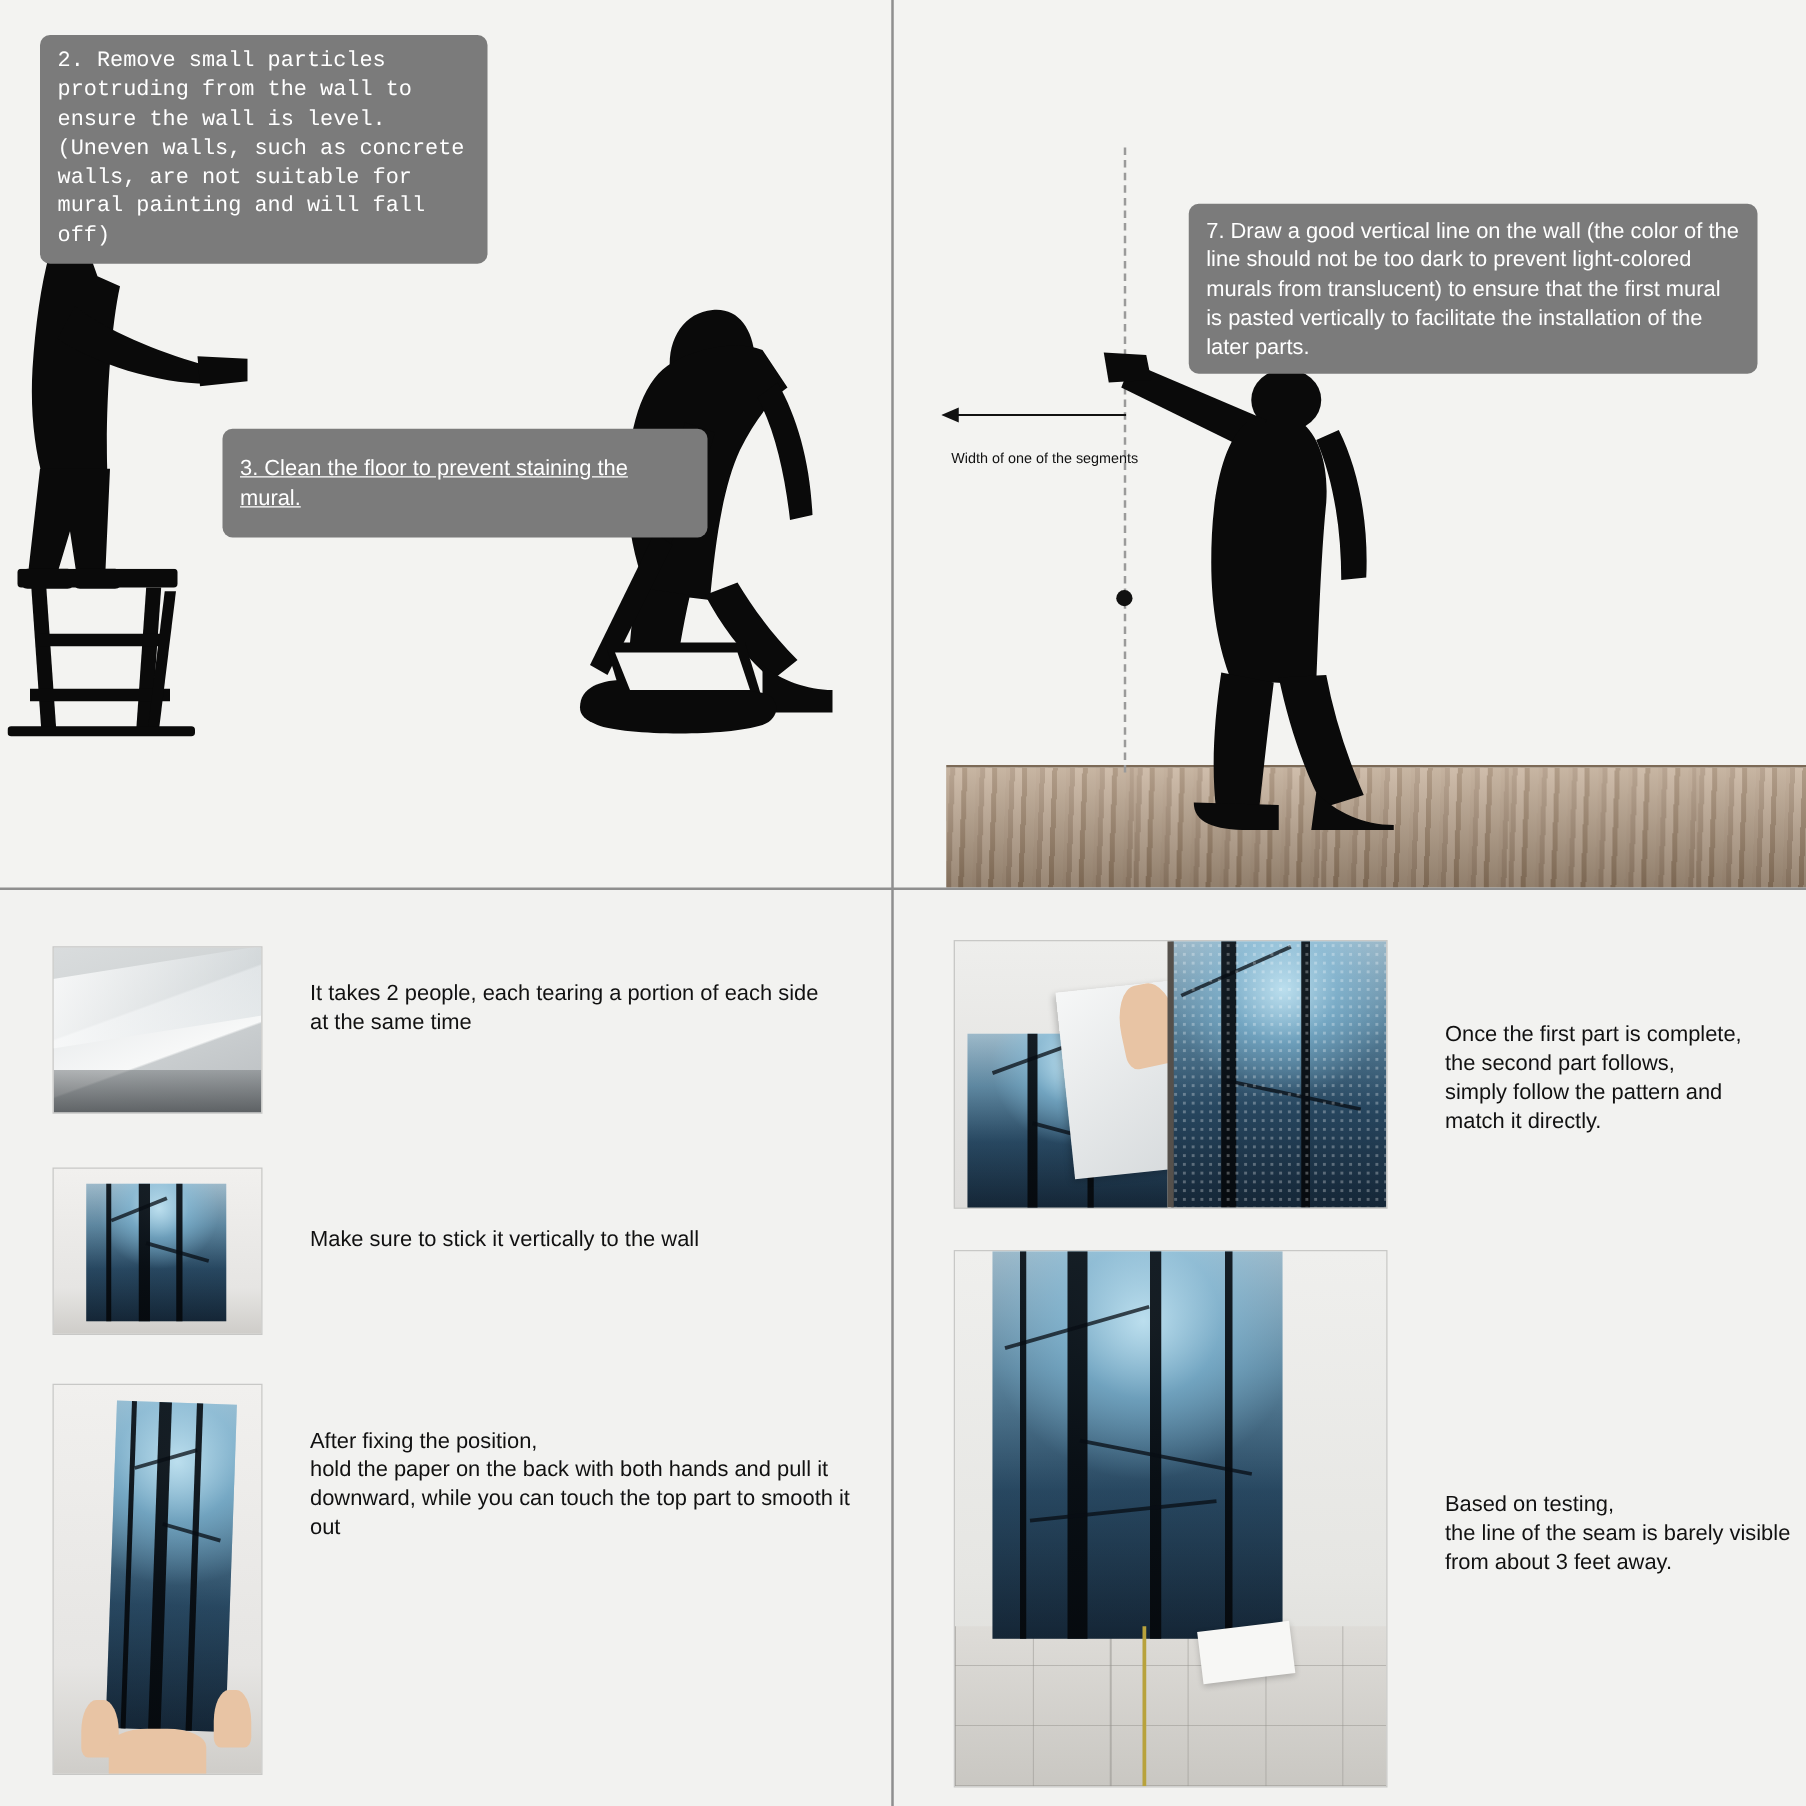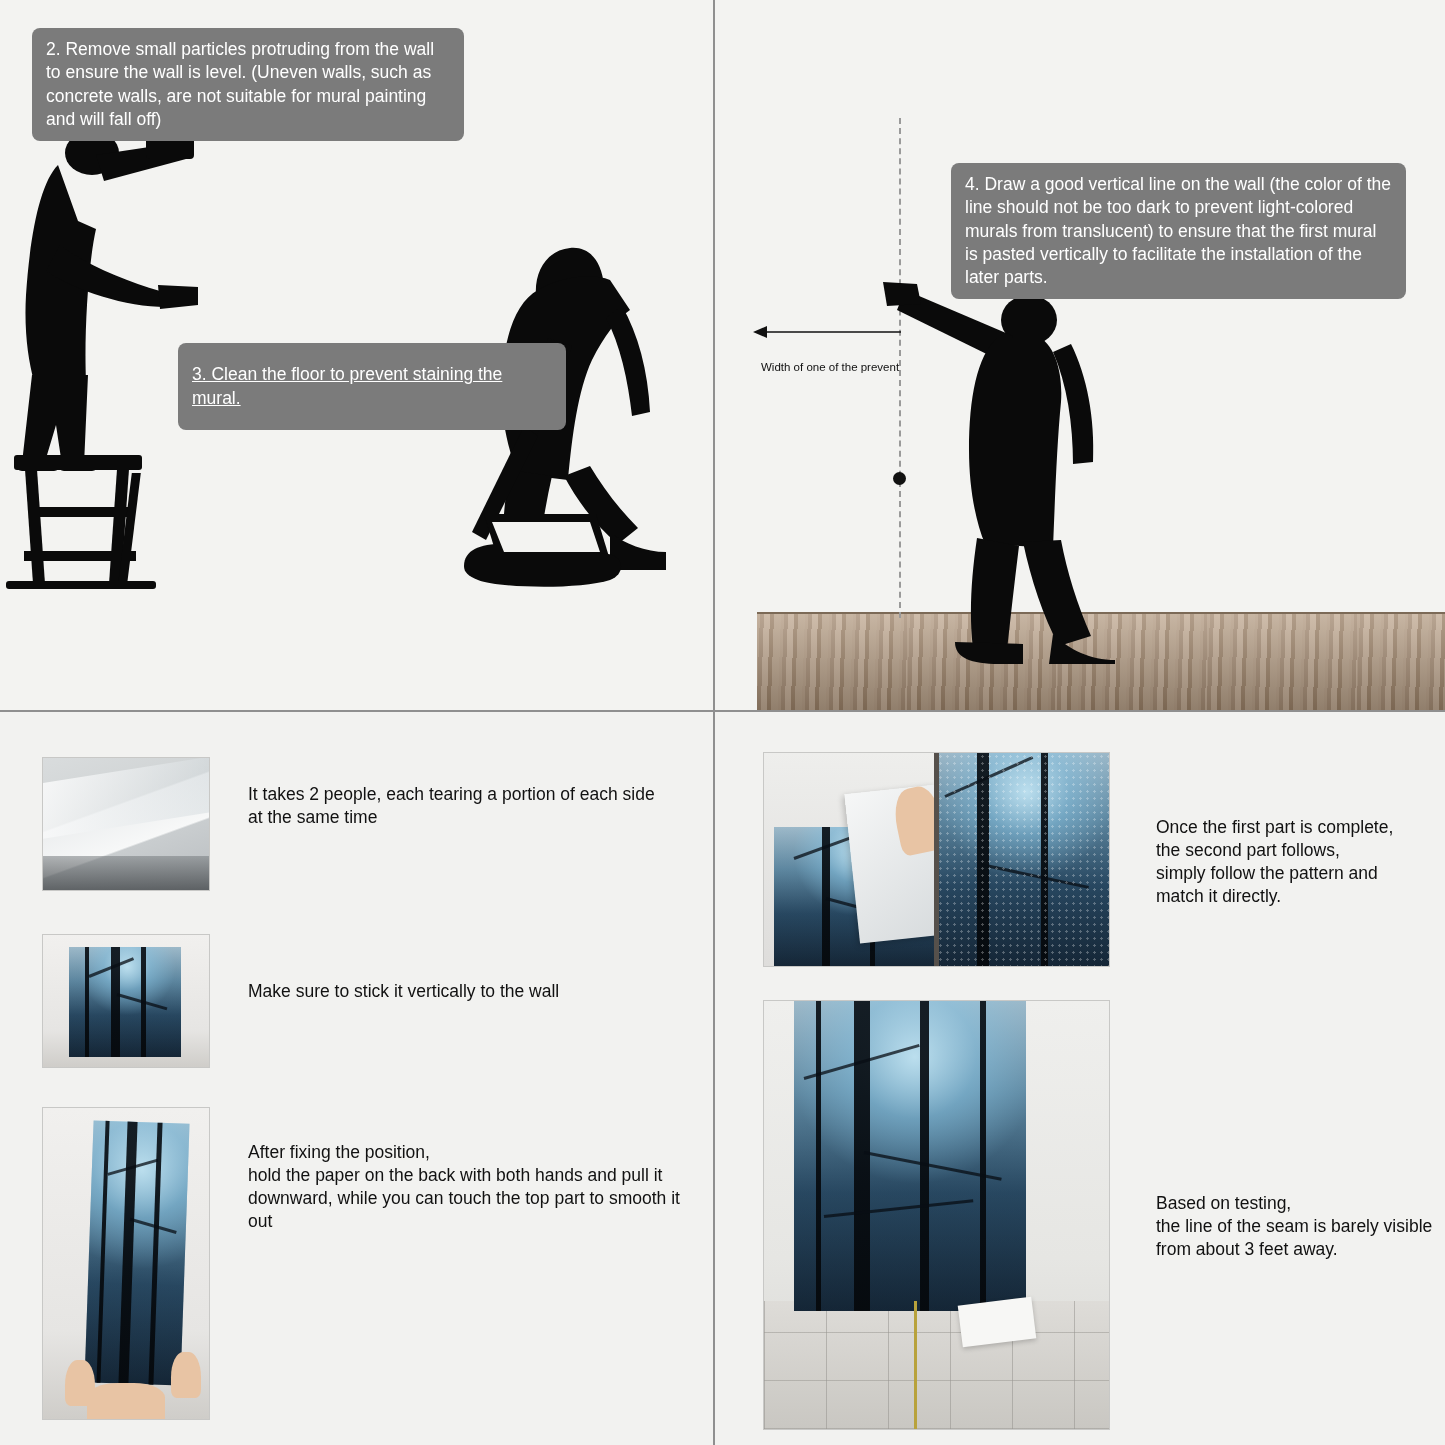--- a/index.html
+++ b/index.html
@@ -53,21 +53,21 @@
     position: absolute;
     background: #7b7b7b;
     color: #ffffff;
     border-radius: 8px;
     padding: 10px 14px;
     font-size: 17.5px;
     line-height: 1.33;
     box-sizing: border-box;
     white-space: pre-line;
   }
-  #callout-step2 { left: 32px;  top: 28px;  width: 432px; }
+  #callout-step2 { left: 32px;  top: 28px;  width: 358px; font-family: Liberation Mono, monospace; }
   #callout-step3 { left: 178px; top: 343px; width: 388px; height: 87px; display: flex; align-items: center; text-decoration: underline; }
   #callout-step4 { left: 236px; top: 163px; width: 455px; }
 
   
   .silhouette { position: absolute; }
 
   
   .floor {
     position: absolute;
     left: 42px;
@@ -300,21 +300,21 @@
 
     <div class="floor"></div>
 
     <div id="guide-line"></div>
     <div id="guide-dot"></div>
 
     <svg id="width-arrow" viewBox="0 0 148 14">
       <line x1="6" y1="7" x2="148" y2="7" stroke="#111" stroke-width="1.6"></line>
       <polygon points="0,7 14,1 14,13" fill="#111"></polygon>
     </svg>
-    <div id="width-label">Width of one of the prevent</div>
+    <div id="width-label">Width of one of the segments</div>
 
     <svg class="silhouette" style="left:162px; top:272px;" width="280" height="400" viewBox="0 0 280 400">
       <g fill="#0a0a0a">
 
         <ellipse cx="152" cy="48" rx="28" ry="25"></ellipse>
 
         <path d="M136 64 L28 18 L20 38 L130 92 Z"></path>
         <path d="M6 10 L40 12 L44 32 L10 34 Z"></path>
 
         <path d="M120 66 C100 84 92 126 92 178 C92 214 98 248 108 272 L176 276 C178 226 180 170 184 130 C186 100 178 76 164 66 Z"></path>
@@ -322,21 +322,21 @@
         <path d="M176 80 C190 112 196 152 196 192 L216 190 C218 146 210 104 194 72 Z"></path>
 
         <path d="M100 266 C94 306 92 344 96 376 L130 378 C134 342 138 306 142 274 Z"></path>
         <path d="M146 270 C154 308 166 344 182 374 L214 364 C200 332 190 300 184 268 Z"></path>
 
         <path d="M78 370 C78 386 94 392 122 392 L146 392 L146 372 Z"></path>
         <path d="M176 362 C192 378 214 388 238 388 L238 392 L172 392 Z"></path>
       </g>
     </svg>
 
-    <div class="callout" id="callout-step4">4. Draw a good vertical line on the wall (the color of the line should not be too dark to prevent light-colored murals from translucent) to ensure that the first mural is pasted vertically to facilitate the installation of the later parts.</div>
+    <div class="callout" id="callout-step4">7. Draw a good vertical line on the wall (the color of the line should not be too dark to prevent light-colored murals from translucent) to ensure that the first mural is pasted vertically to facilitate the installation of the later parts.</div>
   </div>
 
   <div class="q" id="q-bl">
 
     <div class="row" style="left:42px; top:45px;">
       <div class="photo ph-peel" style="width:168px; height:134px;"></div>
       <div class="caption" style="width:430px; margin-left:38px; margin-top:26px;">It takes 2 people, each tearing a portion of each side
  at the same time</div>
     </div>
 

